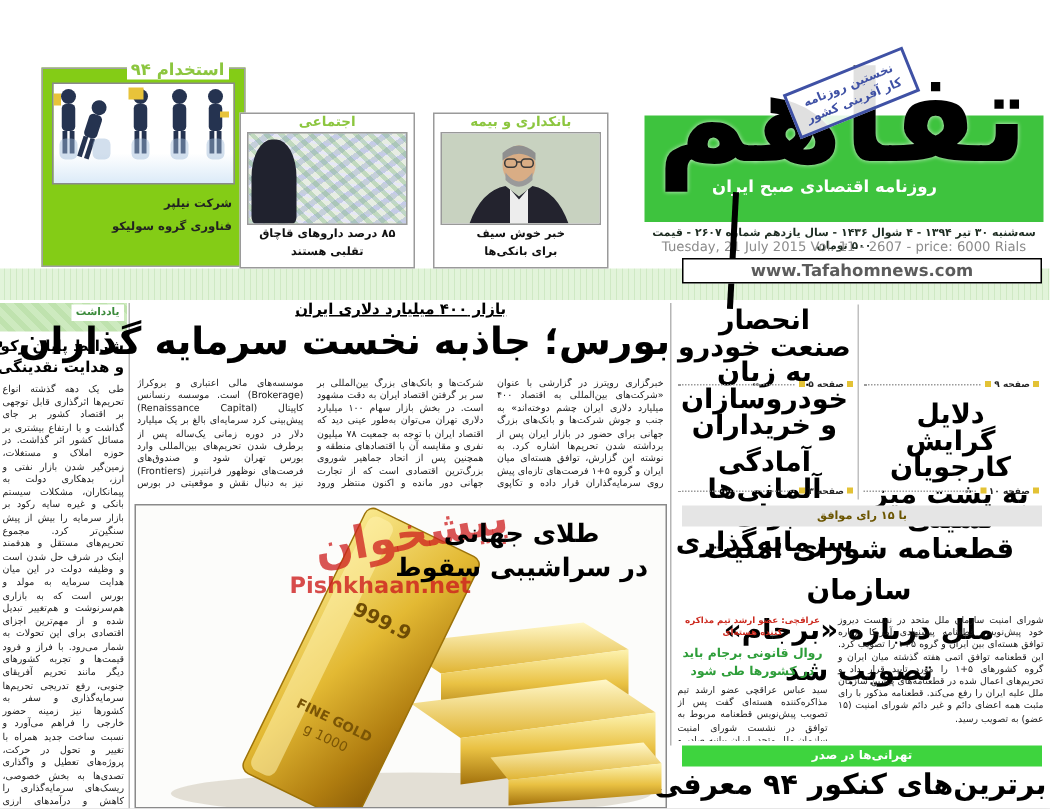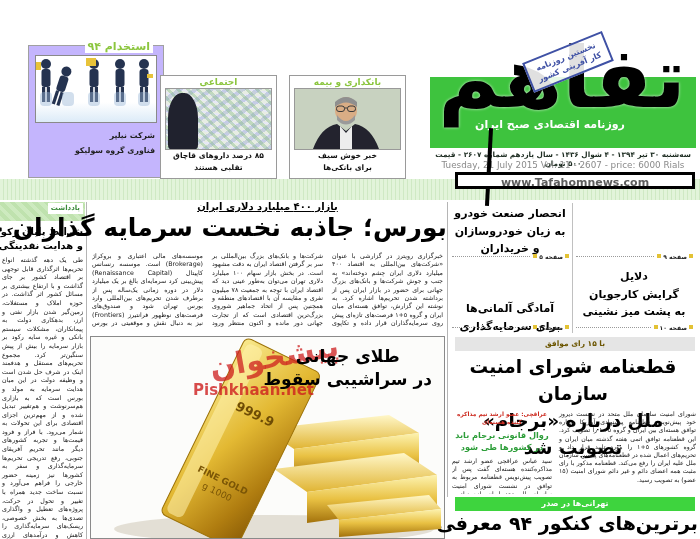--- a/index.html
+++ b/index.html
@@ -18,28 +18,28 @@
   .logo-tail { position:absolute; left:487px; top:128px; width:4px; height:78px; background:#000;
                transform:rotate(3deg); z-index:3; }
   .stamp { position:absolute; left:525px; top:46px; z-index:4; transform:rotate(-22deg);
            border:2px solid #3f51a5; color:#3f51a5; background:rgba(255,255,255,.88);
            font-size:8px; font-weight:bold; line-height:11px; padding:3px 7px; text-align:center; }
   .date-fa { position:absolute; left:430px; top:150px; width:266px; text-align:center;
              font-size:7.3px; font-weight:bold; color:#1e2d22; z-index:2; }
   .date-en { position:absolute; left:430px; top:160px; width:266px; text-align:center;
              font-size:8.8px; color:#8a8a8a; z-index:2; direction:ltr; }
   .site-bar { position:absolute; left:455px; top:172px; width:240px; height:17px; z-index:5;
-              background:#fff; border:3px solid #000000; text-align:center; line-height:15px;
+              background:#fff; border:1px solid #000000; text-align:center; line-height:15px;
               font-size:11px; font-weight:bold; color:#5c5c5c; direction:ltr; }
   .strip { position:absolute; left:0; top:179px; width:700px; height:21px; z-index:0;
            background:repeating-linear-gradient(90deg,#e2f4da 0 3px,#cfe9c4 3px 4px); }
 
   
   .emp-box { position:absolute; left:28px; top:45px; width:136px; height:133px;
-             border:1px solid #a0a0a0; background:#c4b5fd; z-index:2; }
+             border:1px solid #a0a0a0; background:#84cc16; z-index:2; }
   .emp-title { position:absolute; top:-6px; right:10px; font-size:11px; font-weight:bold;
                color:#8cc63f; background:#fff; padding:0 3px; letter-spacing:1px;
                text-shadow:0 0 1px #fff; }
   .emp-img { position:absolute; top:9px; left:6px; right:6px; height:68px; border:1px solid #8a8a8a;
              background:linear-gradient(#ffffff 70%, #dcebf8); overflow:hidden; }
   .emp-co { position:absolute; top:82px; right:8px; left:4px; }
   .emp-co div { font-size:7.8px; font-weight:bold; color:#222; line-height:15px; text-align:right; }
 
   .pbox { position:absolute; top:75px; width:117px; height:104px; border:1px solid #9a9a9a;
           background:#fff; z-index:2; }
@@ -83,21 +83,21 @@
               border:1px solid #8a8a8a; background:#fcfcfa; overflow:hidden; }
   .gold-head { position:absolute; top:8px; right:12px; z-index:3; text-align:center;
                font-size:17px; font-weight:bold; line-height:23px; color:#000; }
   .gold-svg { position:absolute; inset:0; z-index:1; }
   .wm-fa { position:absolute; top:2px; left:118px; z-index:2; color:rgba(205,30,30,.75);
            font-size:30px; font-weight:bold; transform:rotate(-10deg); }
   .wm-en { position:absolute; top:44px; left:102px; z-index:2; color:rgba(205,30,30,.8);
            font-size:15px; font-weight:bold; direction:ltr; }
 
   
-  .rc-cell { position:absolute; width:120px; text-align:center; font-size:11px; font-weight:bold;
+  .rc-cell { position:absolute; width:120px; text-align:center; font-size:18px; font-weight:bold;
              line-height:17.5px; color:#000; }
   .pref { position:absolute; height:10px; display:flex; align-items:center; direction:rtl; }
   .pref .sq { width:4px; height:4px; background:#e3c235; margin:0 1px; flex:0 0 auto; }
   .pref .ptxt { font-size:6px; font-weight:bold; color:#222; margin:0 1px; white-space:nowrap; }
   .pref .leader { flex:1; border-bottom:1px dotted #9a9a9a; margin-right:2px; }
 
   .ybar { position:absolute; left:455px; top:337px; width:240px; height:14px; background:#e5e5e5;
           text-align:center; font-size:7.5px; font-weight:bold; color:#6b5500; line-height:14px; }
   .res-head { position:absolute; left:450px; top:353px; width:246px; text-align:center;
               font-size:18.5px; font-weight:bold; line-height:27px; color:#000; }

